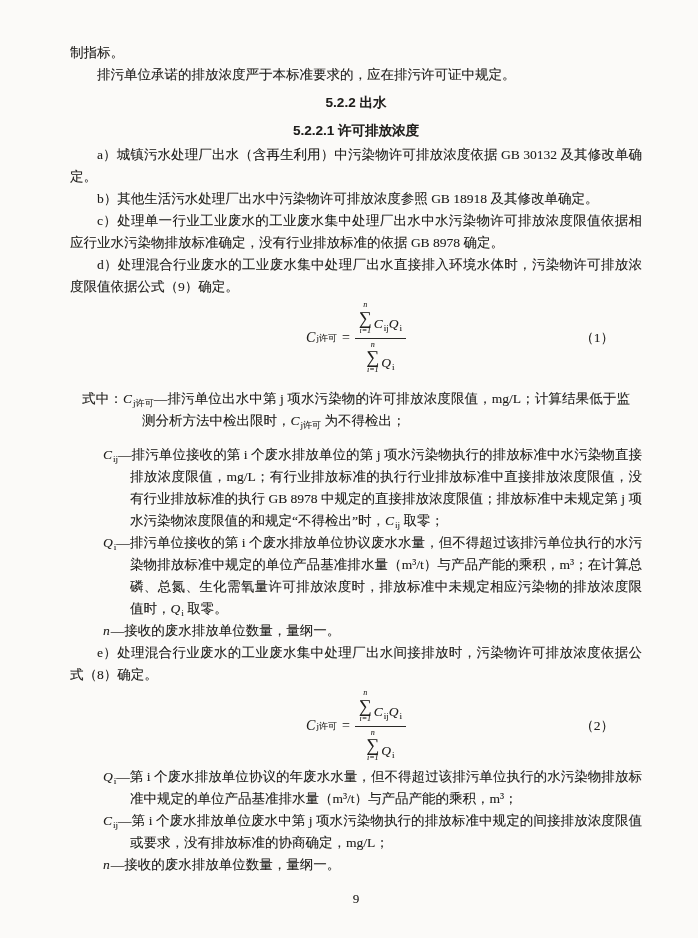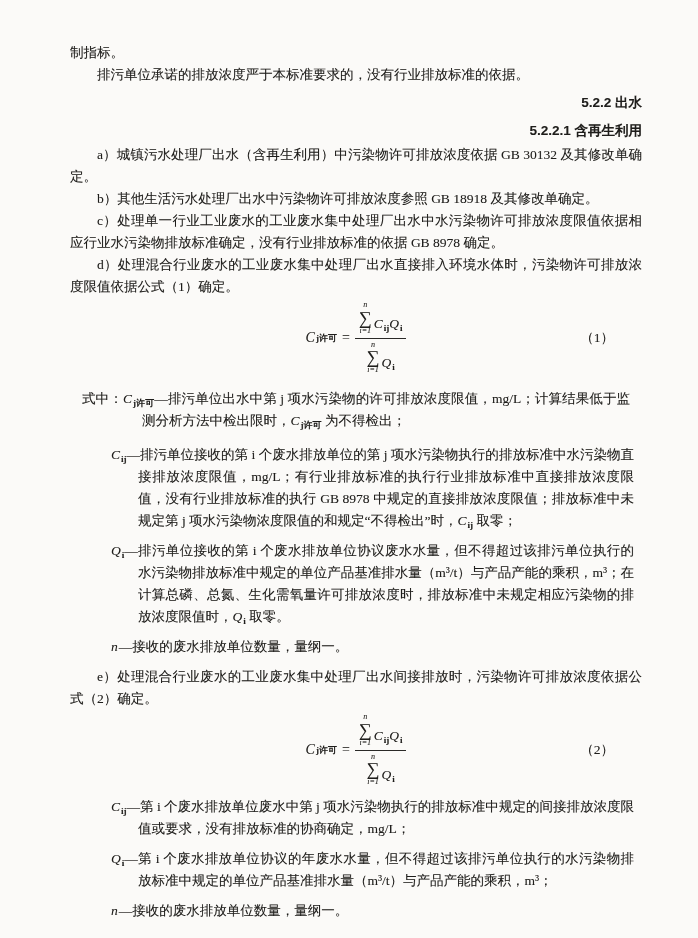--- a/index.html
+++ b/index.html
@@ -14,27 +14,27 @@
     box-sizing:border-box;width:698px;height:816px;
     padding:42px 56px 0 70px;
     font-size:13.5px;line-height:22px;
     text-align:justify;
   }
   p{margin:0;}
   .indent{text-indent:2em;}
   .heading{
     font-family:"Liberation Sans","DejaVu Sans",sans-serif;
     font-weight:bold;font-size:13.5px;margin:6px 0 2px;
-    text-align:right;
+    text-align:center;
   }
   .def-lead{padding-left:60px;text-indent:-60px;margin:12px;}
-  .def-item{padding-left:60px;text-indent:-27px;margin:8px;}
+  .def-item{padding-left:60px;text-indent:-27px;margin:0;}
   .sym{font-style:italic;padding-right:1px;}
   .symsub{font-size:9px;line-height:0;vertical-align:-3px;letter-spacing:0;}
-  sub{line-height:0;font-weight:bold;}
+  sub{line-height:0;}
   .formula{
     position:relative;display:flex;justify-content:center;align-items:center;
     min-height:76px;margin:2px 0;text-align:left;
   }
   .eq{display:inline-flex;align-items:center;font-size:14px;}
   .eqsign{margin:0 5px;}
   .frac{display:inline-flex;flex-direction:column;align-items:center;vertical-align:middle;}
   .num{display:flex;align-items:flex-end;border-bottom:1px solid #2a2927;padding:0 4px 2px;}
   .den{display:flex;align-items:flex-end;padding-top:2px;}
   .bigop{display:inline-flex;flex-direction:column;align-items:center;margin-right:2px;}
@@ -43,29 +43,29 @@
   .expr{font-size:13.5px;padding-bottom:1px;}
   .eqnum{position:absolute;right:28px;top:50%;transform:translateY(-50%);font-size:13.5px;}
   .pageno{text-align:center;margin-top:12px;font-size:13px;}
 </style>
 </head>
 <body>
 
 <div class="page">
 
   <p>制指标。</p>
-  <p class="indent">排污单位承诺的排放浓度严于本标准要求的，没有行业排放标准的依据。</p>
+  <p class="indent">排污单位承诺的排放浓度严于本标准要求的，应在排污许可证中规定。</p>
 
   <p class="heading">5.2.2 出水</p>
-  <p class="heading">5.2.2.1 含再生利用</p>
+  <p class="heading">5.2.2.1 许可排放浓度</p>
 
   <p class="indent">a）城镇污水处理厂出水（含再生利用）中污染物许可排放浓度依据 GB 30132 及其修改单确定。</p>
   <p class="indent">b）其他生活污水处理厂出水中污染物许可排放浓度参照 GB 18918 及其修改单确定。</p>
   <p class="indent">c）处理单一行业工业废水的工业废水集中处理厂出水中水污染物许可排放浓度限值依据相应行业水污染物排放标准确定，没有行业排放标准的依据 GB 8978 确定。</p>
-  <p class="indent">d）处理混合行业废水的工业废水集中处理厂出水直接排入环境水体时，污染物许可排放浓度限值依据公式（1）确定。</p>
+  <p class="indent">d）处理混合行业废水的工业废水集中处理厂出水直接排入环境水体时，污染物许可排放浓度限值依据公式（9）确定。</p>
 
   <div class="formula">
     <span class="eq">
       <i class="sym">C</i>
         <sub class="symsub">j许可</sub>
       <span class="eqsign">=</span>
       <span class="frac">
         <span class="num">
           <span class="bigop">
             <span class="lim">n</span>
@@ -85,21 +85,21 @@
       </span>
     </span>
     <span class="eqnum">（1）</span>
   </div>
 
   <p class="def-lead">式中：<i class="sym">C</i><sub class="symsub">j许可</sub>—排污单位出水中第 j 项水污染物的许可排放浓度限值，mg/L；计算结果低于监测分析方法中检出限时，<i class="sym">C</i><sub class="symsub">j许可</sub> 为不得检出；</p>
   <p class="def-item"><i class="sym">C</i><sub class="symsub">ij</sub>—排污单位接收的第 i 个废水排放单位的第 j 项水污染物执行的排放标准中水污染物直接排放浓度限值，mg/L；有行业排放标准的执行行业排放标准中直接排放浓度限值，没有行业排放标准的执行 GB 8978 中规定的直接排放浓度限值；排放标准中未规定第 j 项水污染物浓度限值的和规定“不得检出”时，<i class="sym">C</i><sub class="symsub">ij</sub> 取零；</p>
   <p class="def-item"><i class="sym">Q</i><sub class="symsub">i</sub>—排污单位接收的第 i 个废水排放单位协议废水水量，但不得超过该排污单位执行的水污染物排放标准中规定的单位产品基准排水量（m³/t）与产品产能的乘积，m³；在计算总磷、总氮、生化需氧量许可排放浓度时，排放标准中未规定相应污染物的排放浓度限值时，<i class="sym">Q</i><sub class="symsub">i</sub> 取零。</p>
   <p class="def-item"><i class="sym">n</i>—接收的废水排放单位数量，量纲一。</p>
 
-  <p class="indent">e）处理混合行业废水的工业废水集中处理厂出水间接排放时，污染物许可排放浓度依据公式（2）确定。</p>
+  <p class="indent">e）处理混合行业废水的工业废水集中处理厂出水间接排放时，污染物许可排放浓度依据公式（8）确定。</p>
 
   <div class="formula">
     <span class="eq">
       <i class="sym">C</i>
         <sub class="symsub">j许可</sub>
       <span class="eqsign">=</span>
       <span class="frac">
         <span class="num">
           <span class="bigop">
             <span class="lim">n</span>
@@ -114,19 +114,19 @@
             <span class="sigma">∑</span>
             <span class="lim">i=1</span>
           </span>
           <span class="expr"><i class="sym">Q</i><sub class="symsub">i</sub></span>
         </span>
       </span>
     </span>
     <span class="eqnum">（2）</span>
   </div>
 
+  <p class="def-item"><i class="sym">Q</i><sub class="symsub">i</sub>—第 i 个废水排放单位协议的年废水水量，但不得超过该排污单位执行的水污染物排放标准中规定的单位产品基准排水量（m³/t）与产品产能的乘积，m³；</p>
   <p class="def-item"><i class="sym">C</i><sub class="symsub">ij</sub>—第 i 个废水排放单位废水中第 j 项水污染物执行的排放标准中规定的间接排放浓度限值或要求，没有排放标准的协商确定，mg/L；</p>
-  <p class="def-item"><i class="sym">Q</i><sub class="symsub">i</sub>—第 i 个废水排放单位协议的年废水水量，但不得超过该排污单位执行的水污染物排放标准中规定的单位产品基准排水量（m³/t）与产品产能的乘积，m³；</p>
   <p class="def-item"><i class="sym">n</i>—接收的废水排放单位数量，量纲一。</p>
 
   <p class="pageno">9</p>
 
 </div>
 
 </body></html>

